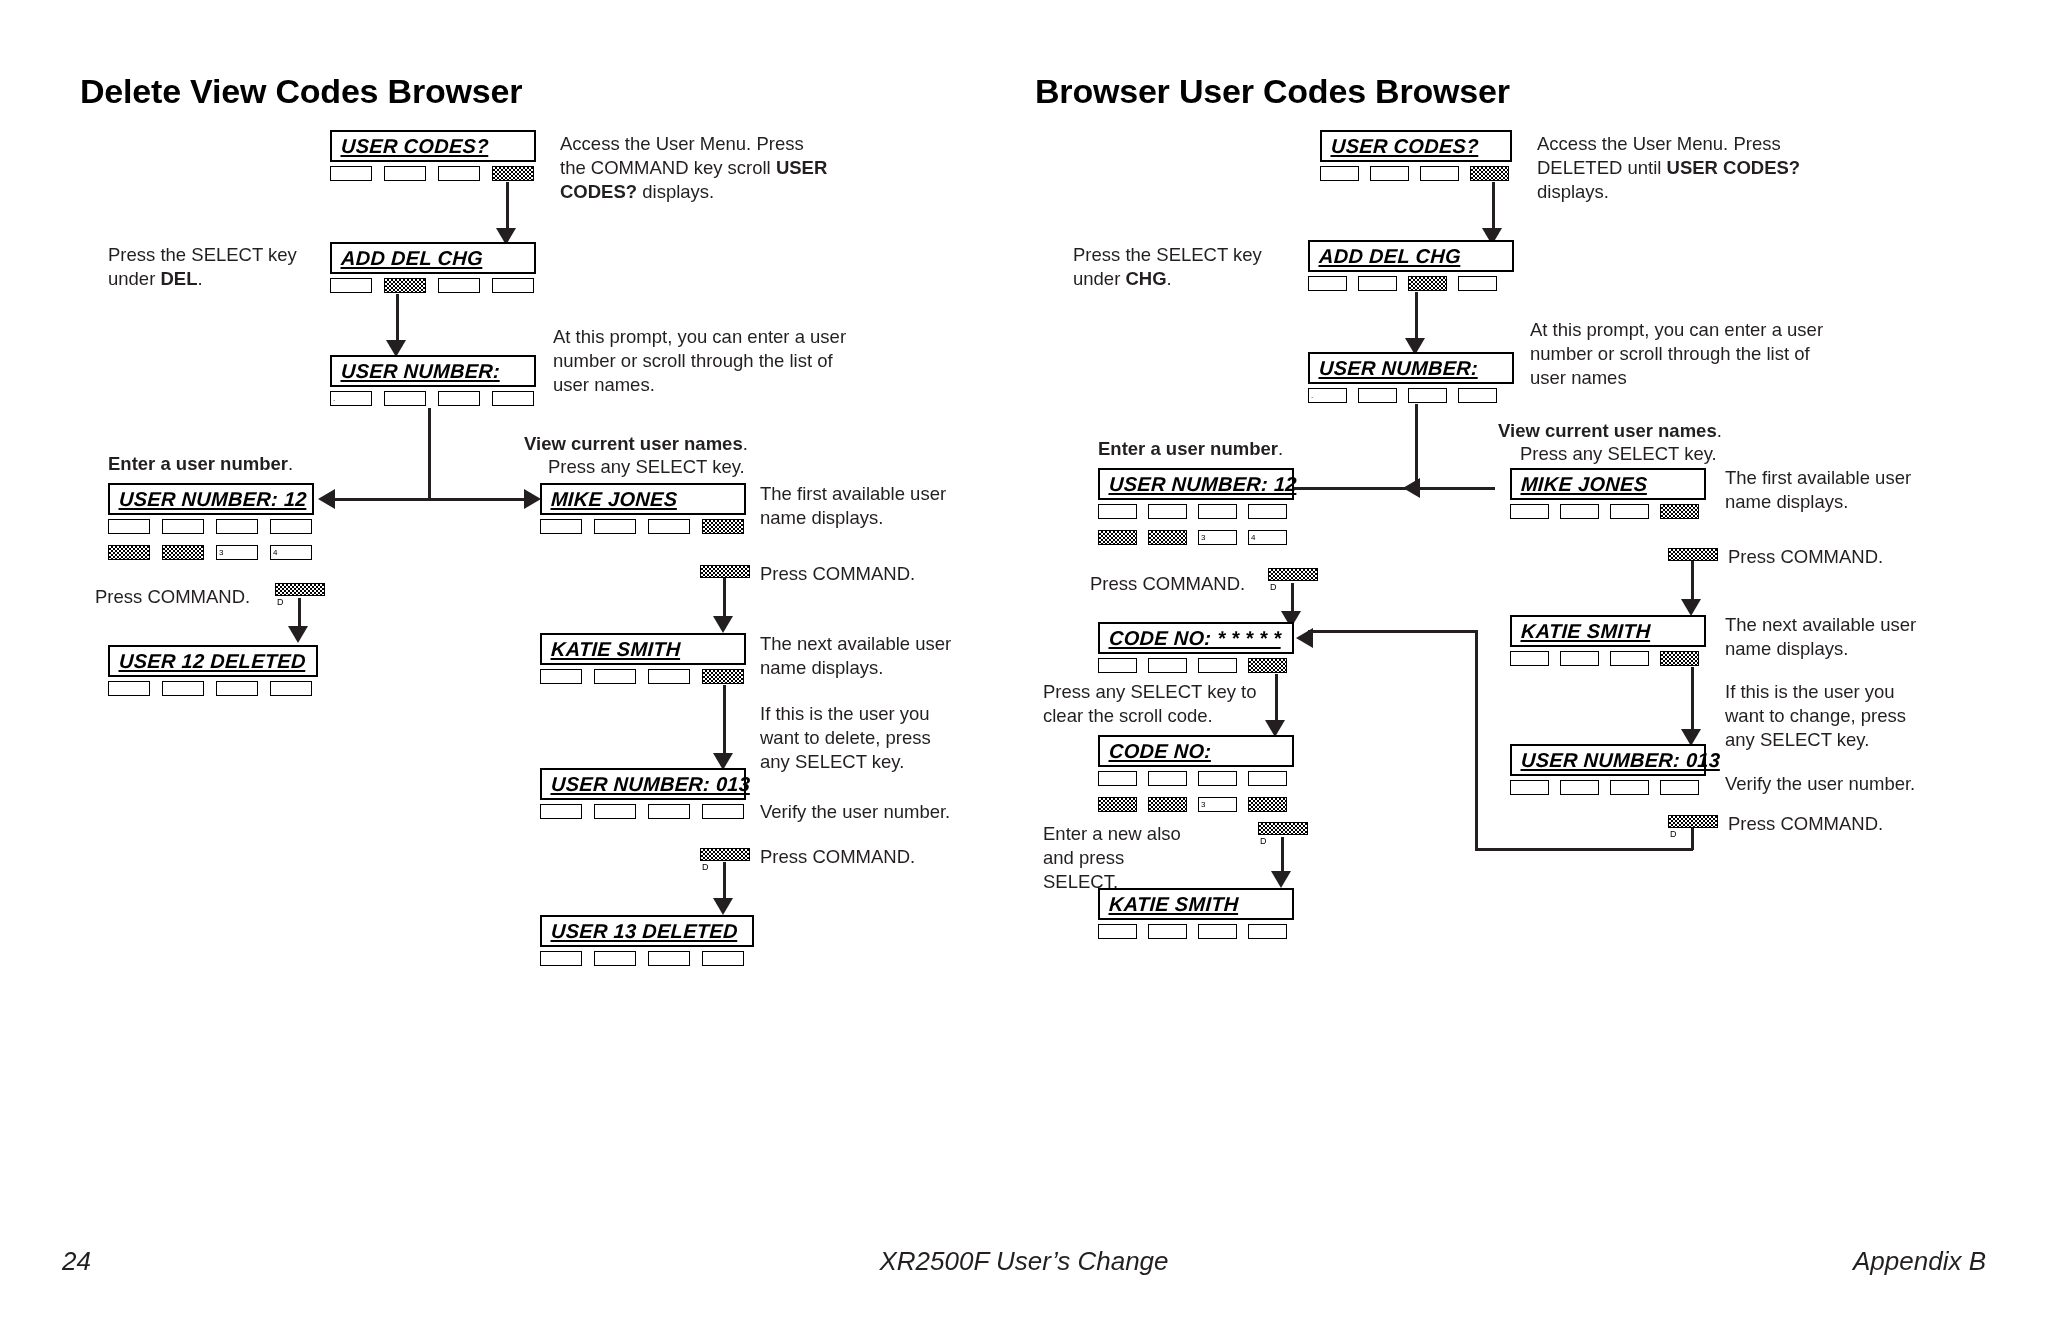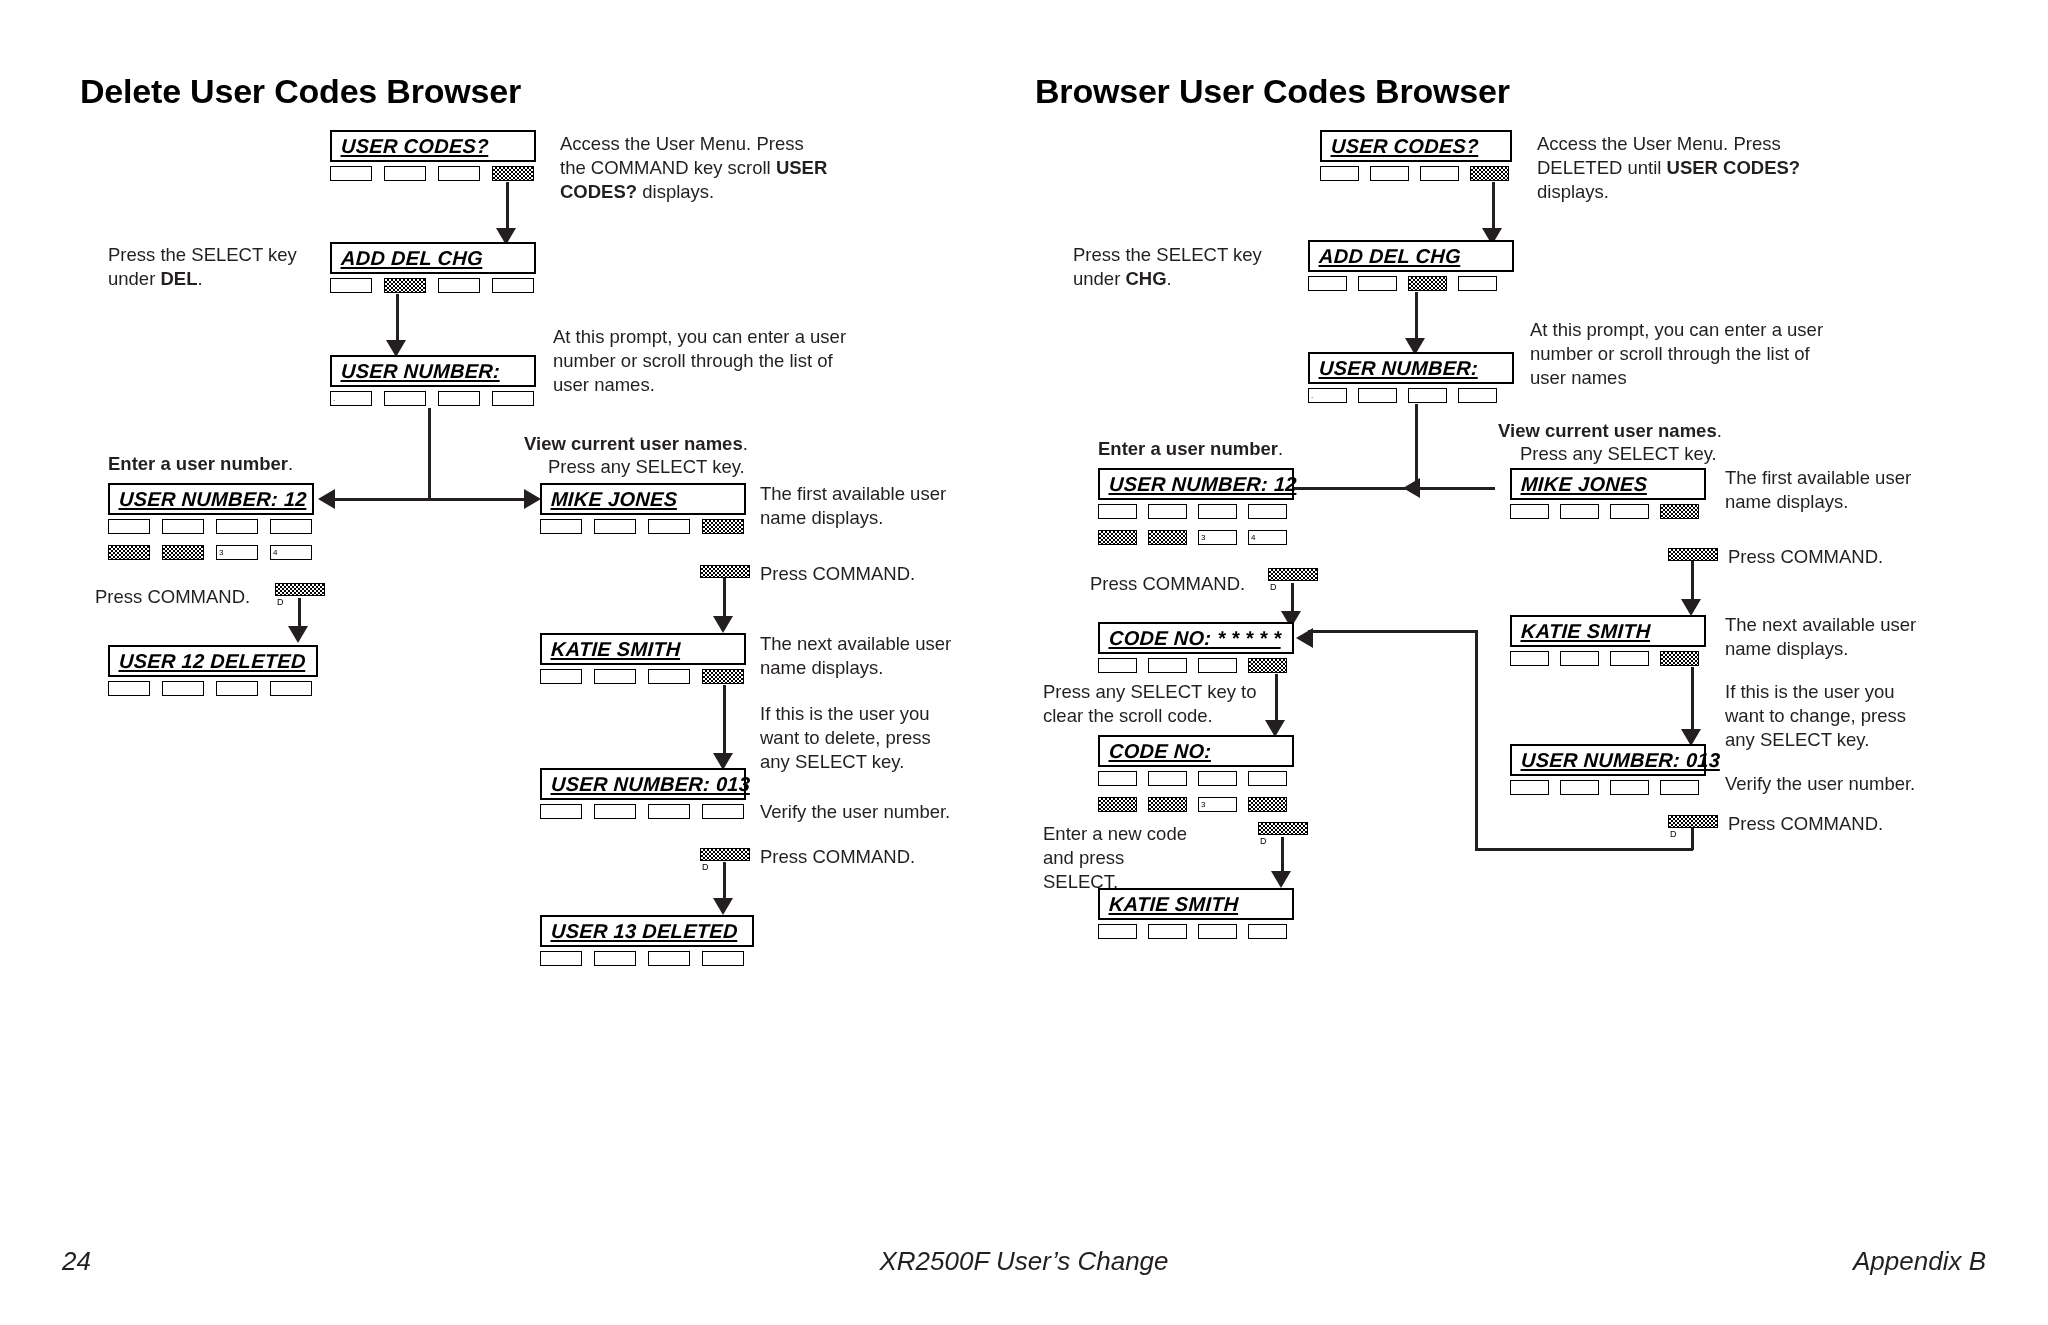--- a/index.html
+++ b/index.html
@@ -134,21 +134,21 @@
   }
   #f-page{left:62px;}
   #f-title{left:0;width:2048px;text-align:center;}
   #f-appx{right:62px;}
 </style>
 </head>
 <body>
 
 <div class="page">
 
-  <div class="col-title" style="left:80px;top:72px;">Delete User Codes Browser</div>
+  <div class="col-title" style="left:80px;top:72px;">Delete View Codes Browser</div>
 
   <div class="lcd u" style="left:330px;top:130px;width:206px;">
     <span>USER CODES?</span>
   </div>
   <div class="keyrow" style="left:330px;top:166px;gap:12px;">
     <div class="key" style="width:42px;"></div>
     <div class="key" style="width:42px;"></div>
     <div class="key" style="width:42px;"></div>
     <div class="key on" style="width:42px;"></div>
   </div>
@@ -430,21 +430,21 @@
   <div class="keyrow" style="left:1098px;top:797px;gap:11px;">
     <div class="key on" style="width:39px;"></div>
     <div class="key on" style="width:39px;"></div>
     <div class="key" style="width:39px;">
         <span class="num">3</span>
       </div>
     <div class="key on" style="width:39px;"></div>
   </div>
 
   <div class="txt" style="left:1043px;top:822px;width:200px;">
-    <span>Enter a new code</span><br>
+    <span>Enter a new also</span><br>
     <span>and press</span><br>
     <span>SELECT.</span>
   </div>
   <div class="cmdkey" style="left:1258px;top:822px;"></div>
   <div class="cmdlabel" style="left:1260px;top:837px;">D</div>
   <div class="vline" style="left:1281px;top:837px;height:38px;"></div>
   <div class="arrow-d" style="left:1271px;top:871px;"></div>
   <div class="lcd u" style="left:1098px;top:888px;width:196px;">
     <span>KATIE SMITH</span>
   </div>

